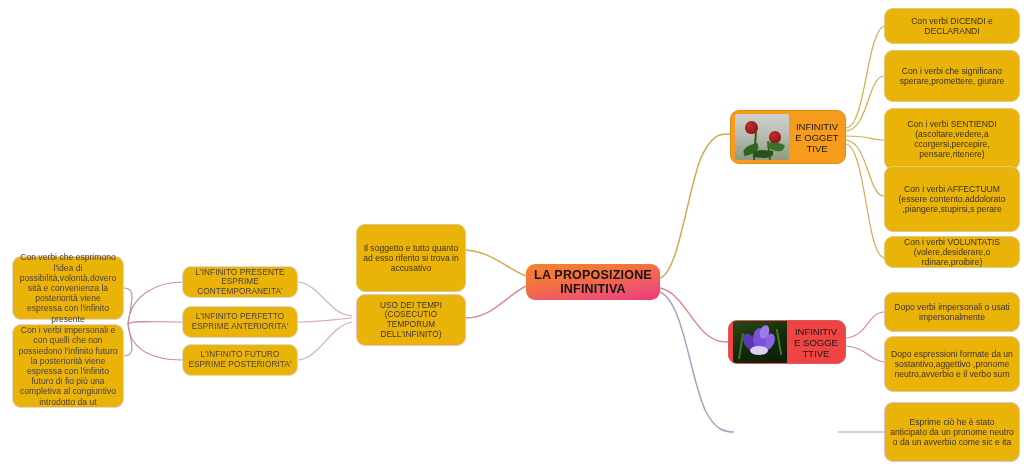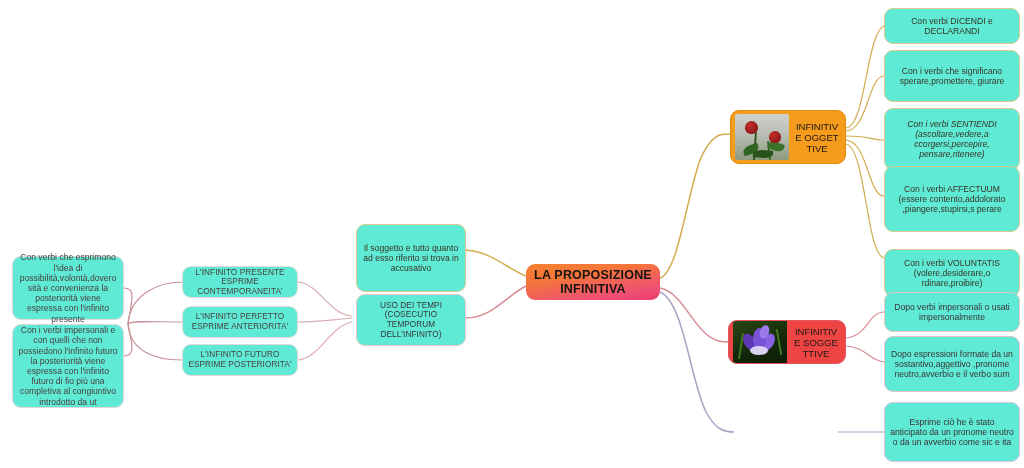--- a/index.html
+++ b/index.html
@@ -57,21 +57,21 @@
   .thumb.iris .p2{width:11px;height:18px;top:14px;left:11px;transform:rotate(-28deg);background:#5c39b4;}
   .thumb.iris .p3{width:11px;height:18px;top:14px;left:30px;transform:rotate(28deg);background:#8a63e2;}
   .thumb.iris .p4{width:18px;height:9px;top:27px;left:17px;background:#d9d2f2;}
   .thumb.iris .p5{width:9px;height:14px;top:6px;left:27px;transform:rotate(18deg);background:#9b7aea;}
   .thumb.iris .blade{position:absolute;width:2px;height:26px;background:#3f7a23;}
   .thumb.iris .b1{left:7px;top:14px;transform:rotate(9deg);}
   .thumb.iris .b2{right:7px;top:10px;transform:rotate(-10deg);}
 
   
   .leaf-card{
-    border-radius:9px;background:#5eead4;box-sizing:border-box;
+    border-radius:9px;background:#eab308;box-sizing:border-box;
     font-size:8.6px;line-height:10.2px;padding:3px 5px;color:#2b2b2b;
     word-break:break-word;
   }
   .leaf-card.gold{border:1px solid #dcc98a;color:#3a3322;}
   .leaf-card.rose{border:1px solid #e6c3c6;color:#3c3234;}
   .leaf-card.violet{border:1px solid #dcc3de;color:#3a3138;}
   .leaf-card.pale{border:1px solid #e2d8d8;color:#4a4040;}
 
   .tempi{font-size:8.2px;line-height:9.6px;letter-spacing:.1px;}
 </style>
@@ -128,23 +128,23 @@
         <span class="leaf b"></span>
         <span class="leaf c"></span>
       <span class="rose r1"></span>
         <span class="rose r2"></span>
     </div>
     <div class="blabel">INFINITIVE OGGETTIVE</div>
   </div>
 
   <div class="node leaf-card gold" style="left:884px;top:8px;width:136px;height:36px;">Con verbi DICENDI e DECLARANDI</div>
   <div class="node leaf-card gold" style="left:884px;top:50px;width:136px;height:52px;">Con i verbi che significano sperare,promettere, giurare</div>
-  <div class="node leaf-card gold" style="left:884px;top:108px;width:136px;height:62px;font-style:italic;">Con i verbi SENTIENDI (ascoltare,vedere,a ccorgersi,percepire, pensare,ritenere)</div>
+  <div class="node leaf-card gold" style="left:884px;top:108px;width:136px;height:62px;">Con i verbi SENTIENDI (ascoltare,vedere,a ccorgersi,percepire, pensare,ritenere)</div>
   <div class="node leaf-card gold" style="left:884px;top:166px;width:136px;height:66px;">Con i verbi AFFECTUUM (essere contento,addolorato ,piangere,stupirsi,s perare</div>
-  <div class="node leaf-card gold" style="left:884px;top:249px;width:136px;height:48px;">Con i verbi VOLUNTATIS (volere,desiderare,o rdinare,proibire)</div>
+  <div class="node leaf-card gold" style="left:884px;top:236px;width:136px;height:32px;">Con i verbi VOLUNTATIS (volere,desiderare,o rdinare,proibire)</div>
 
   <div class="node branch soggettive" style="left:728px;top:320px;width:118px;height:44px;">
     <div class="thumb iris">
       <span class="blade b1"></span>
         <span class="blade b2"></span>
       <span class="petal p2"></span>
         <span class="petal p3"></span>
       <span class="petal p1"></span>
         <span class="petal p5"></span>
         <span class="petal p4"></span>

